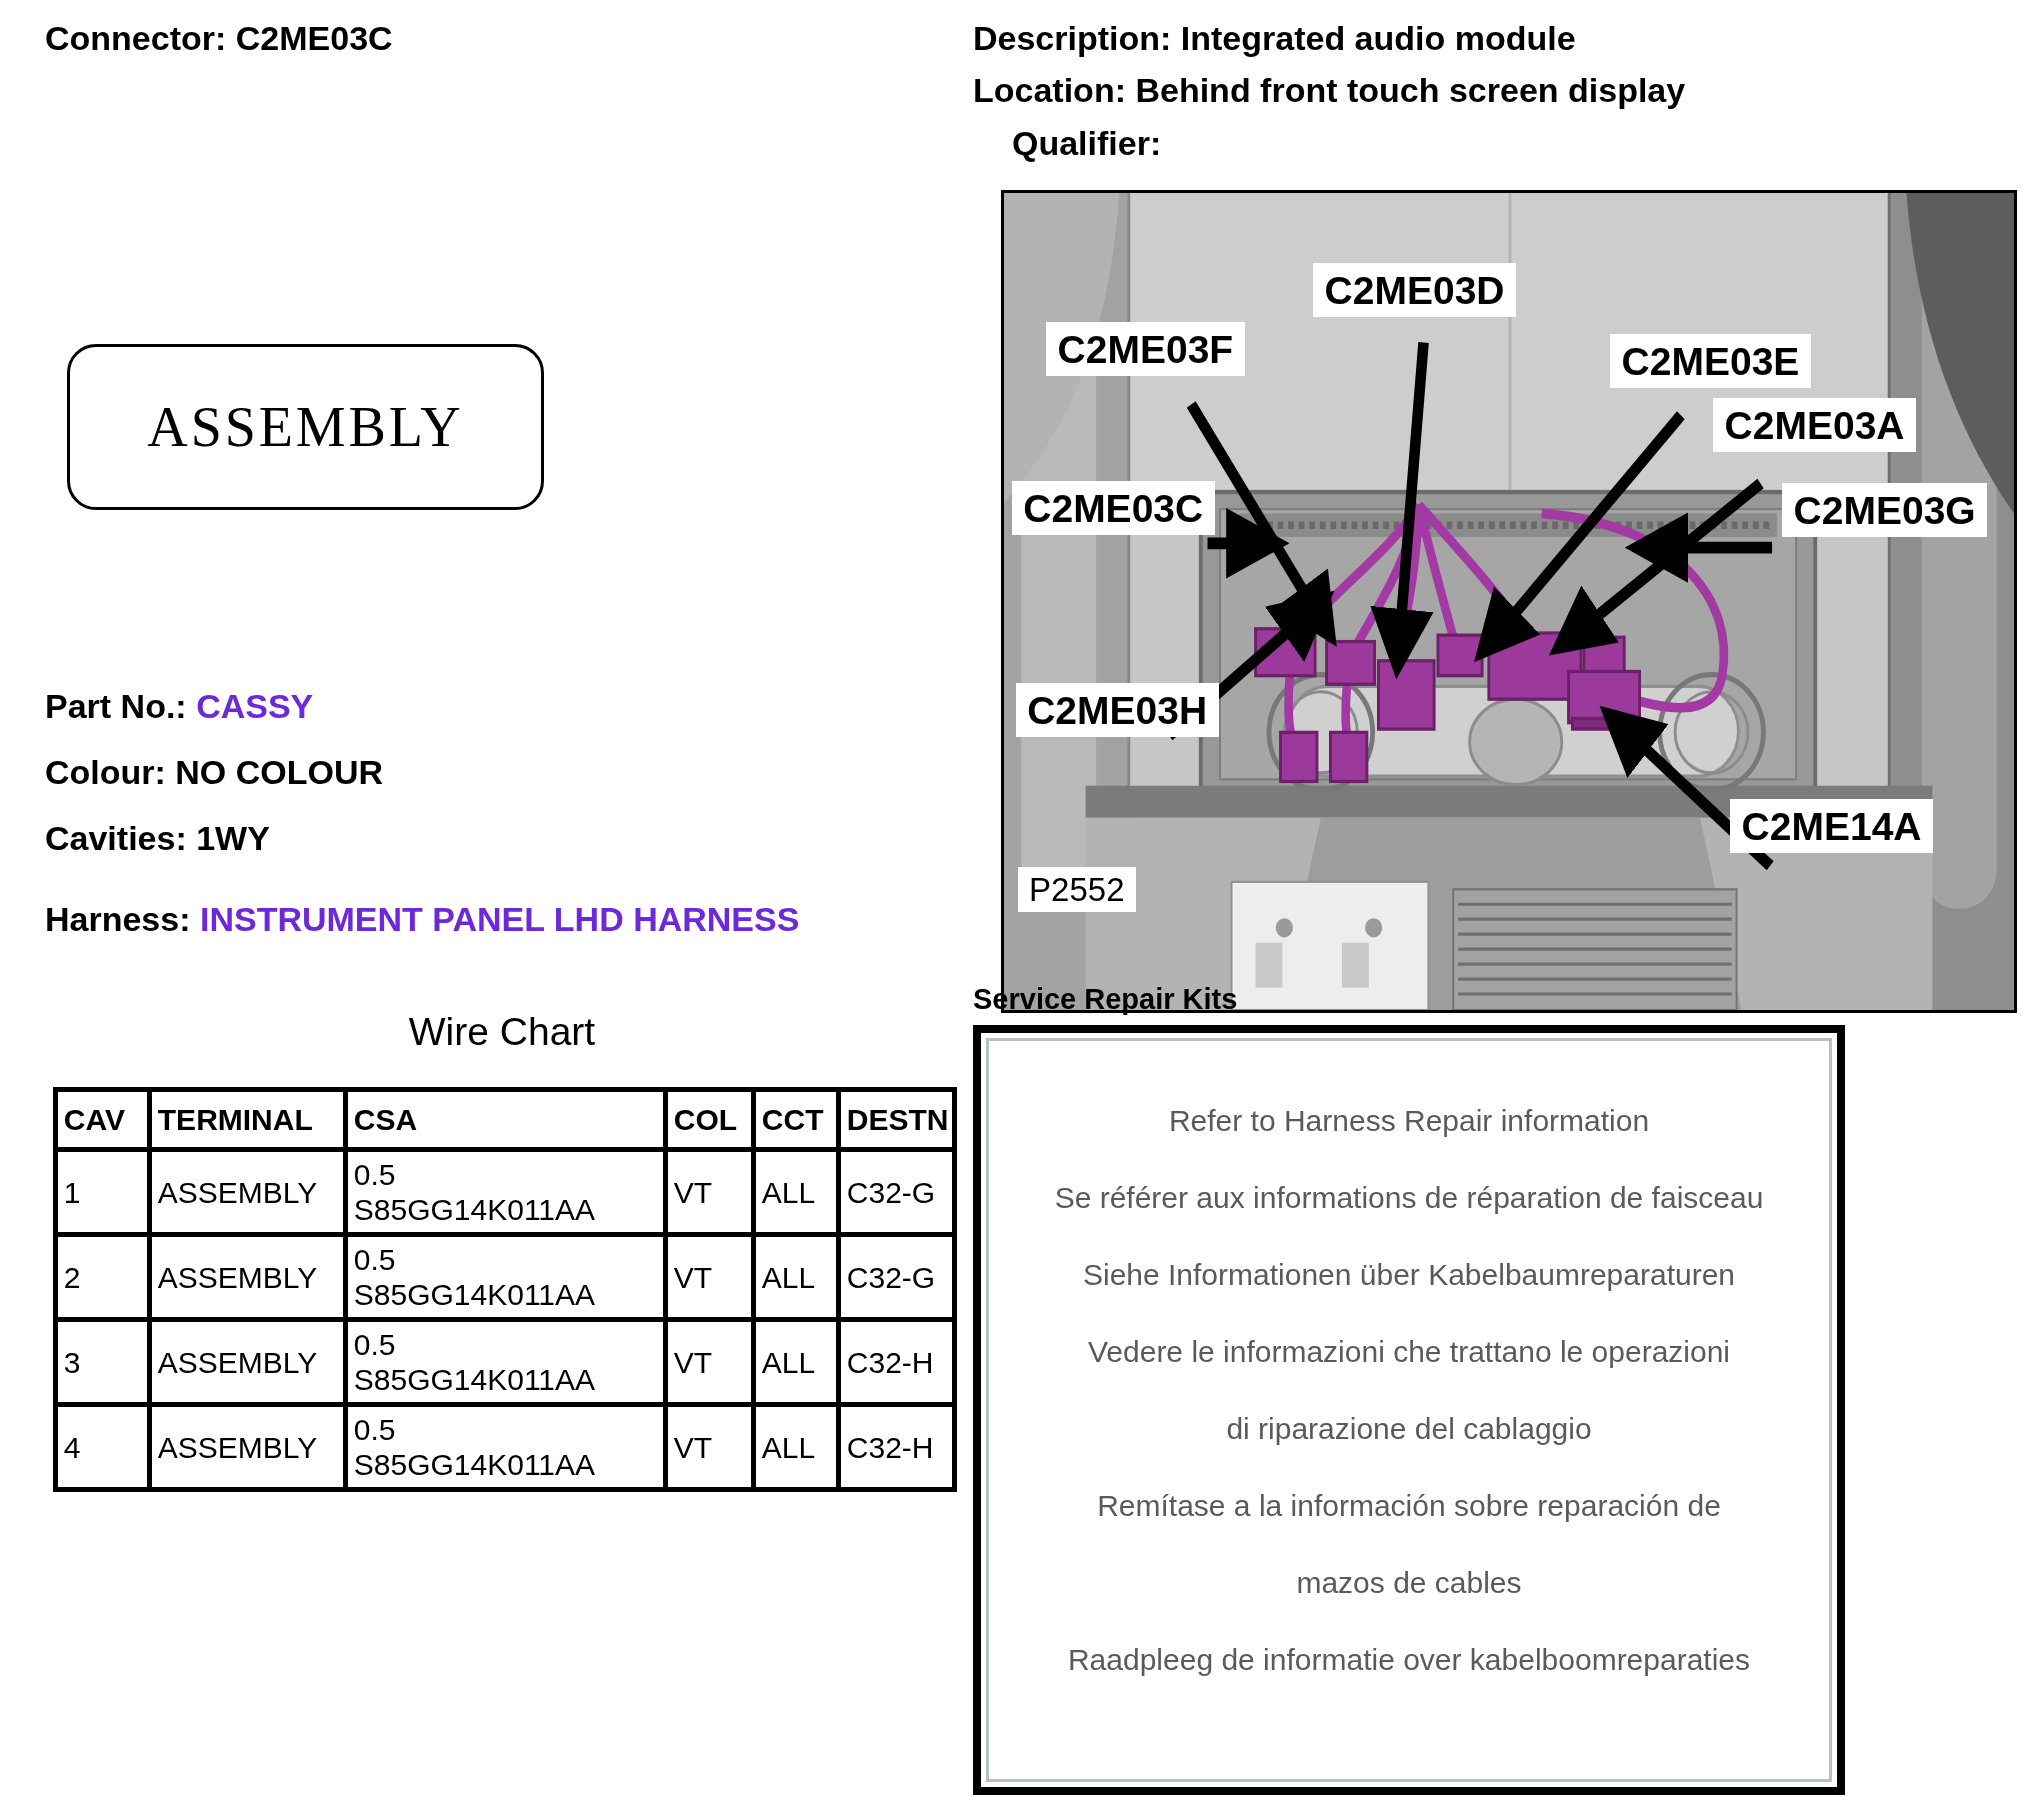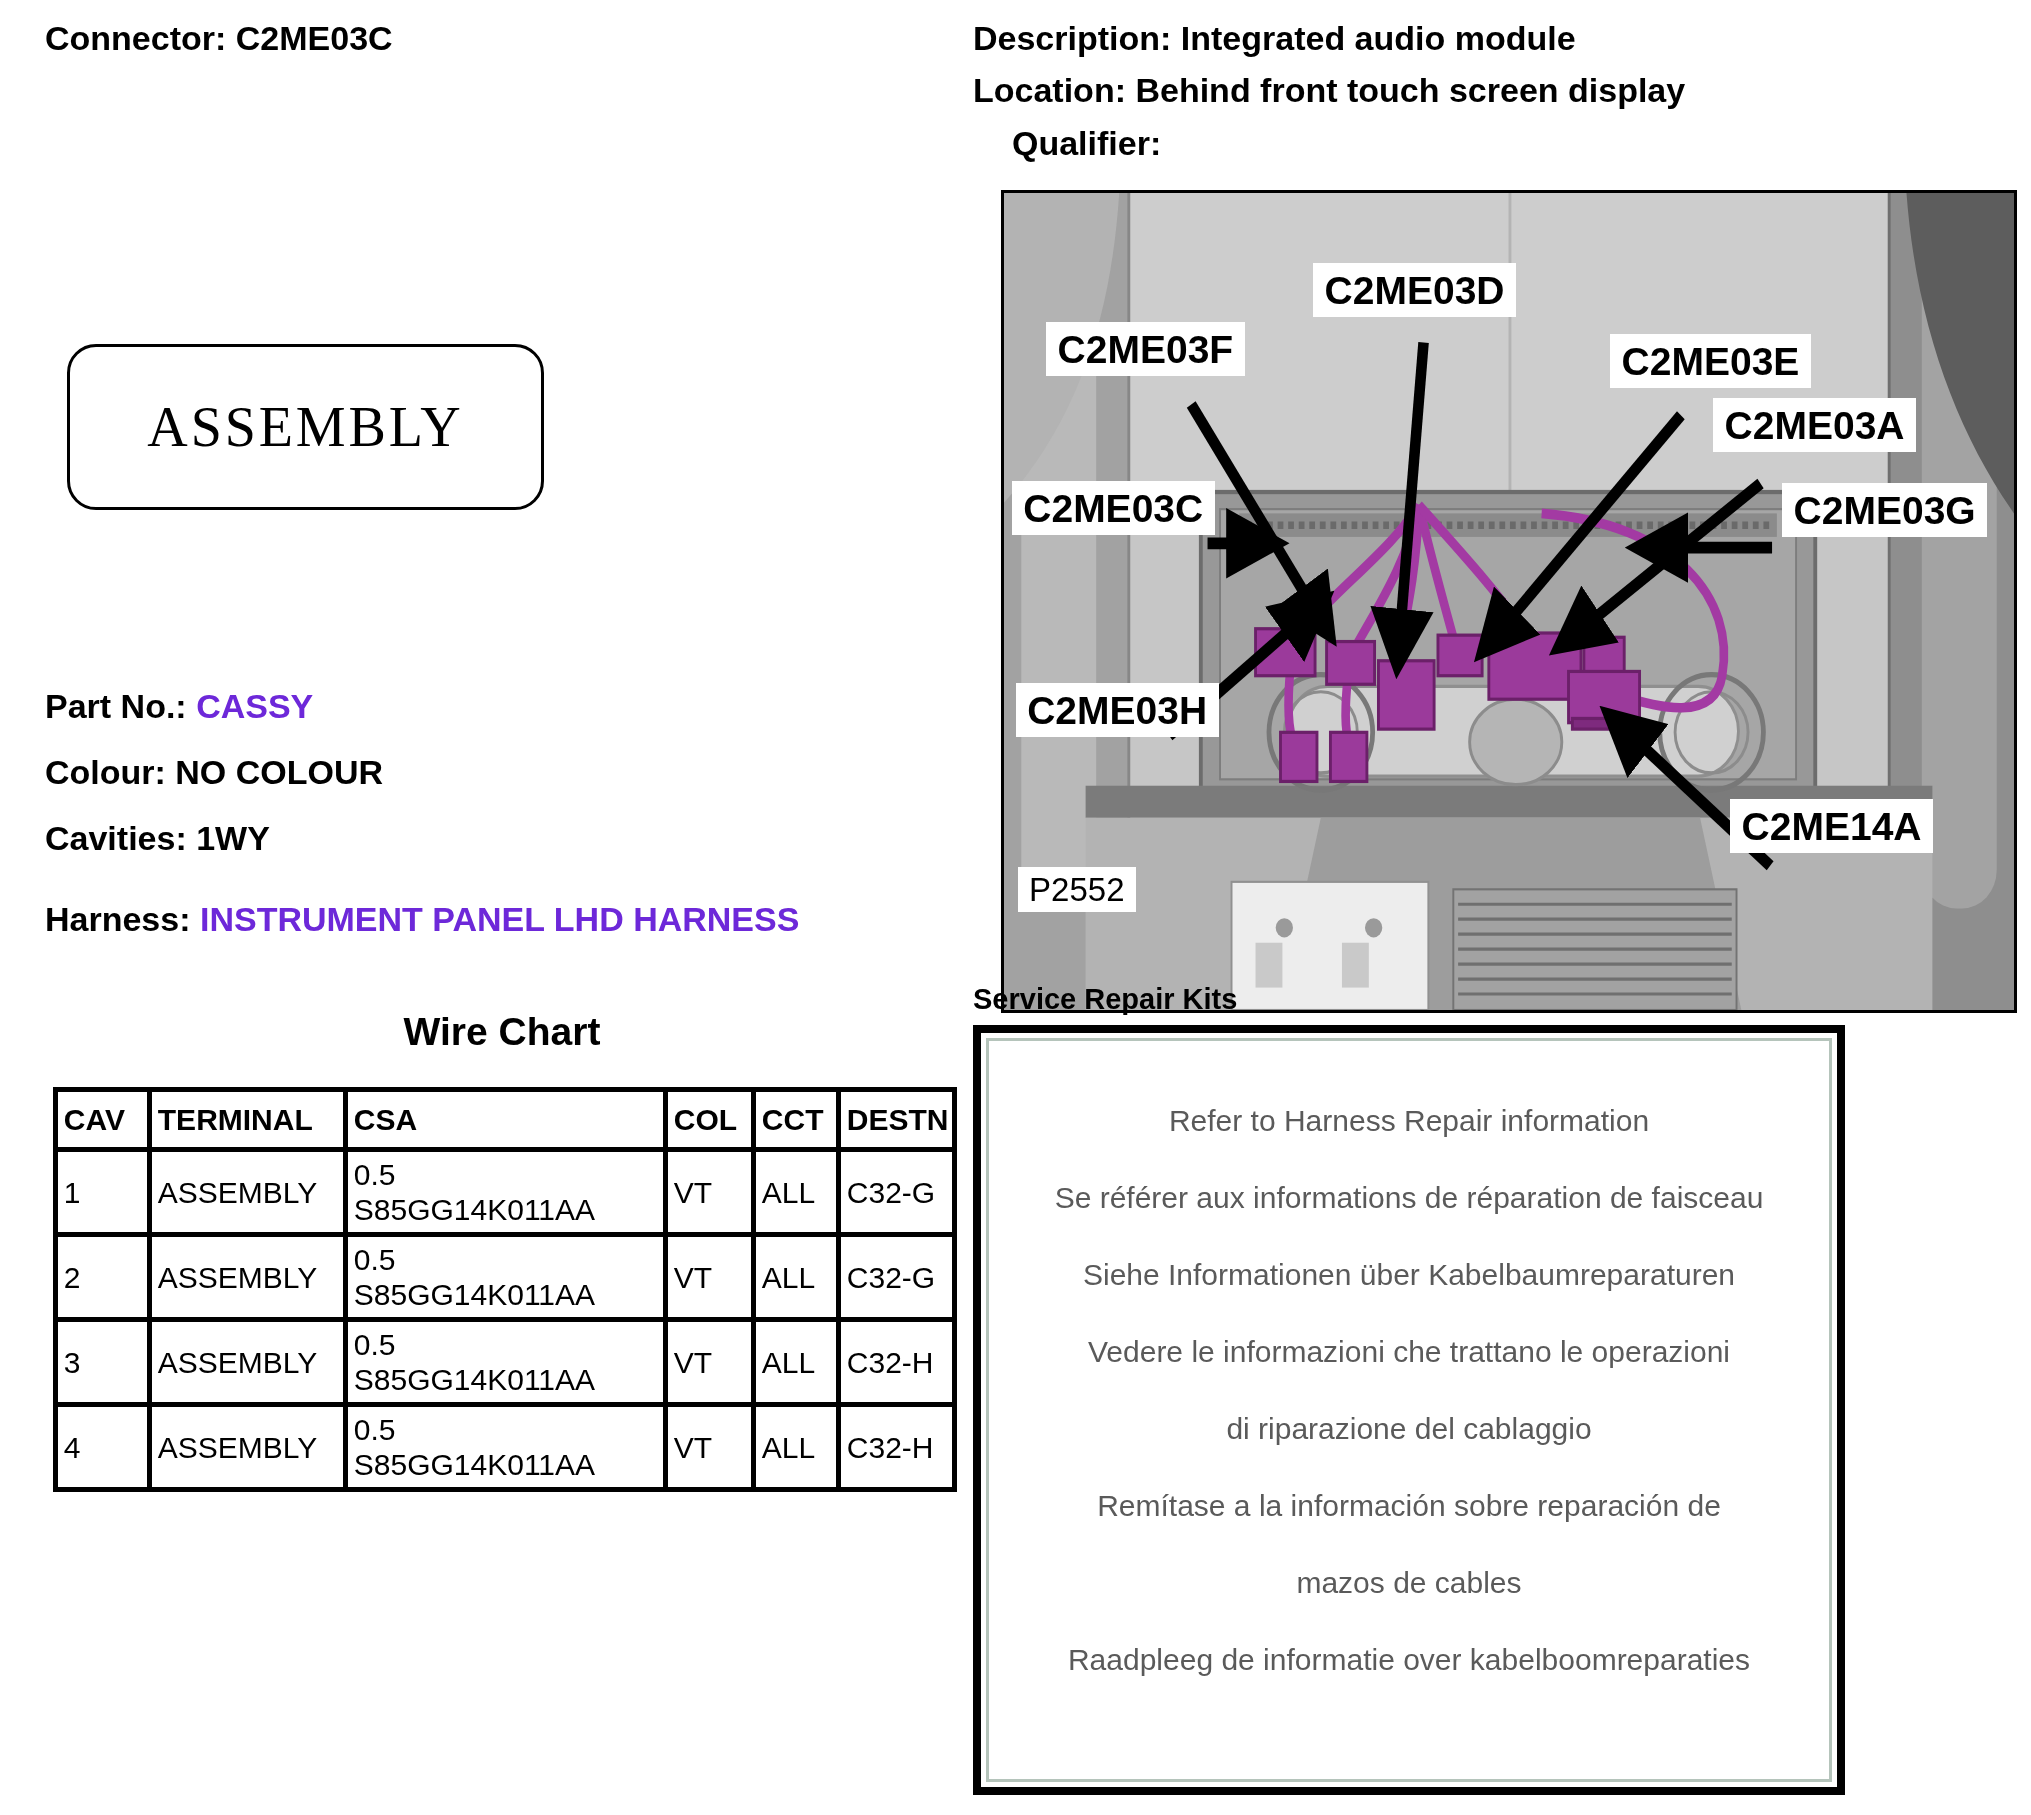--- a/index.html
+++ b/index.html
@@ -14,21 +14,21 @@
     position:absolute; left:67px; top:344px; width:477px; height:166px;
     border:3.9px solid #000; border-radius:29px;
     display:flex; align-items:center; justify-content:center;
   }
   .assembly-box span {
     font-family:"Liberation Serif", serif; font-size:56px; letter-spacing:2.9px; color:#000;
   }
 
   
   .wire-title { position:absolute; left:53px; top:1010px; width:898px; text-align:center;
-    font-size:39px; font-weight:700; color:#000; }
+    font-size:39px; font-weight:400; color:#000; }
   table.wire { position:absolute; left:53px; top:1087px; width:898px;
     border-collapse:collapse; table-layout:fixed; }
   table.wire th, table.wire td {
     border:5.8px solid #000; color:#000; text-align:left; vertical-align:middle;
     padding:1.9px 5.8px; overflow:hidden; white-space:nowrap;
   }
   table.wire th { font-size:30px; font-weight:700; height:60px; }
   table.wire td { font-size:30px; font-weight:400; height:85px; line-height:35px; }
   col.c-cav{width:94px;} col.c-term{width:196px;} col.c-csa{width:320px;}
   col.c-col{width:88px;} col.c-cct{width:85px;} col.c-destn{width:116px;}

